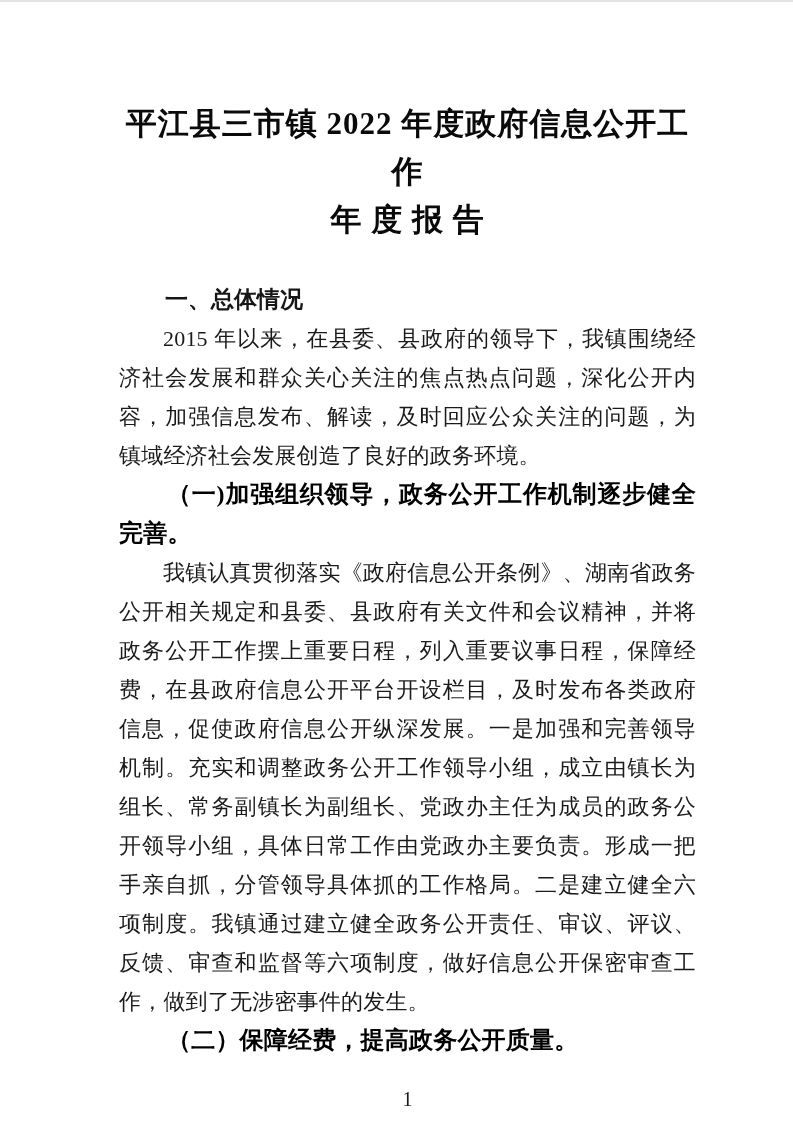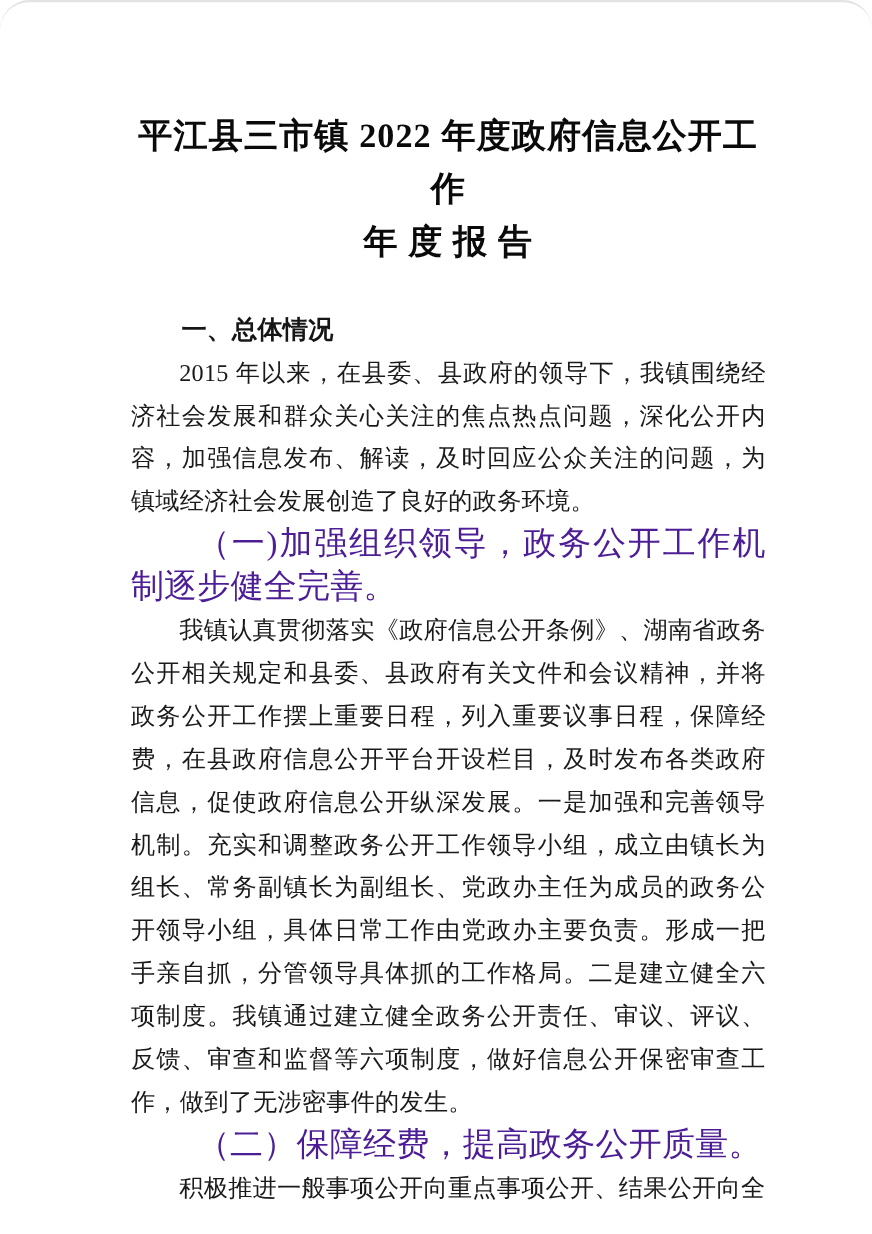--- a/index.html
+++ b/index.html
@@ -11,21 +11,20 @@
     position: relative;
     width: 793px;
     height: 1122px;
     margin: 0 auto;
     background: #ffffff;
     border-top: 2px solid #e3e3e3;
     box-sizing: border-box;
     overflow: hidden;
     font-family: "Liberation Serif", "DejaVu Serif", serif;
     color: #111111;
-    border-radius: 27px;
   }
   .content {
     box-sizing: border-box;
     width: 100%;
     height: 100%;
     padding: 0 97px 0 119px;
   }
   .doc-title {
     margin-top: 98px;
     text-align: center;
@@ -49,26 +48,26 @@
     margin: 0;
     font-size: 22px;
     line-height: 39px;
     text-indent: 2em;
     text-align: justify;
     color: #1a1a1a;
     letter-spacing: 0.2px;
   }
   .sub-heading {
     margin: 0;
-    font-size: 30px;
+    font-size: 24px;
     line-height: 39px;
     text-indent: 2em;
     text-align: justify;
-    font-weight: normal;
-    color: #4c1d95;
+    font-weight: bold;
+    color: #000000;
     letter-spacing: 0.2px;
   }
   .page-number {
     margin-top: 26px;
     text-align: center;
     font-size: 20px;
     line-height: 26px;
     color: #1a1a1a;
   }
 </style>
@@ -86,18 +85,17 @@
     <div class="section-heading">一、总体情况</div>
 
     <p class="body-para">2015 年以来，在县委、县政府的领导下，我镇围绕经济社会发展和群众关心关注的焦点热点问题，深化公开内容，加强信息发布、解读，及时回应公众关注的问题，为镇域经济社会发展创造了良好的政务环境。</p>
 
     <p class="sub-heading">（一)加强组织领导，政务公开工作机制逐步健全完善。</p>
 
     <p class="body-para">我镇认真贯彻落实《政府信息公开条例》、湖南省政务公开相关规定和县委、县政府有关文件和会议精神，并将政务公开工作摆上重要日程，列入重要议事日程，保障经费，在县政府信息公开平台开设栏目，及时发布各类政府信息，促使政府信息公开纵深发展。一是加强和完善领导机制。充实和调整政务公开工作领导小组，成立由镇长为组长、常务副镇长为副组长、党政办主任为成员的政务公开领导小组，具体日常工作由党政办主要负责。形成一把手亲自抓，分管领导具体抓的工作格局。二是建立健全六项制度。我镇通过建立健全政务公开责任、审议、评议、反馈、审查和监督等六项制度，做好信息公开保密审查工作，做到了无涉密事件的发生。</p>
 
     <p class="sub-heading">（二）保障经费，提高政务公开质量。</p>
 
-    <p class="body-para">积极推进一般事项公开向重点事项公开、结果公开向全</p>
 
     <div class="page-number">1</div>
 
   </div>
 </div>
 
 </body></html>

